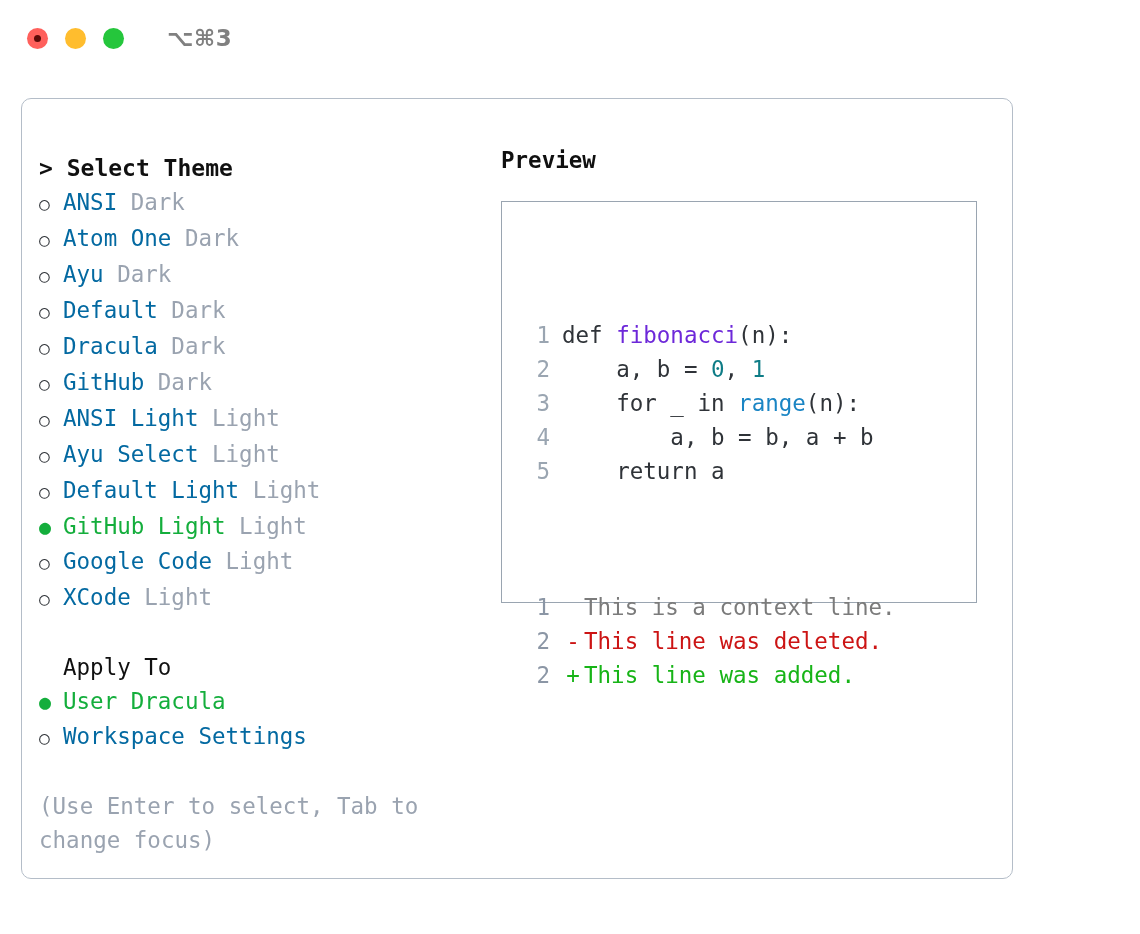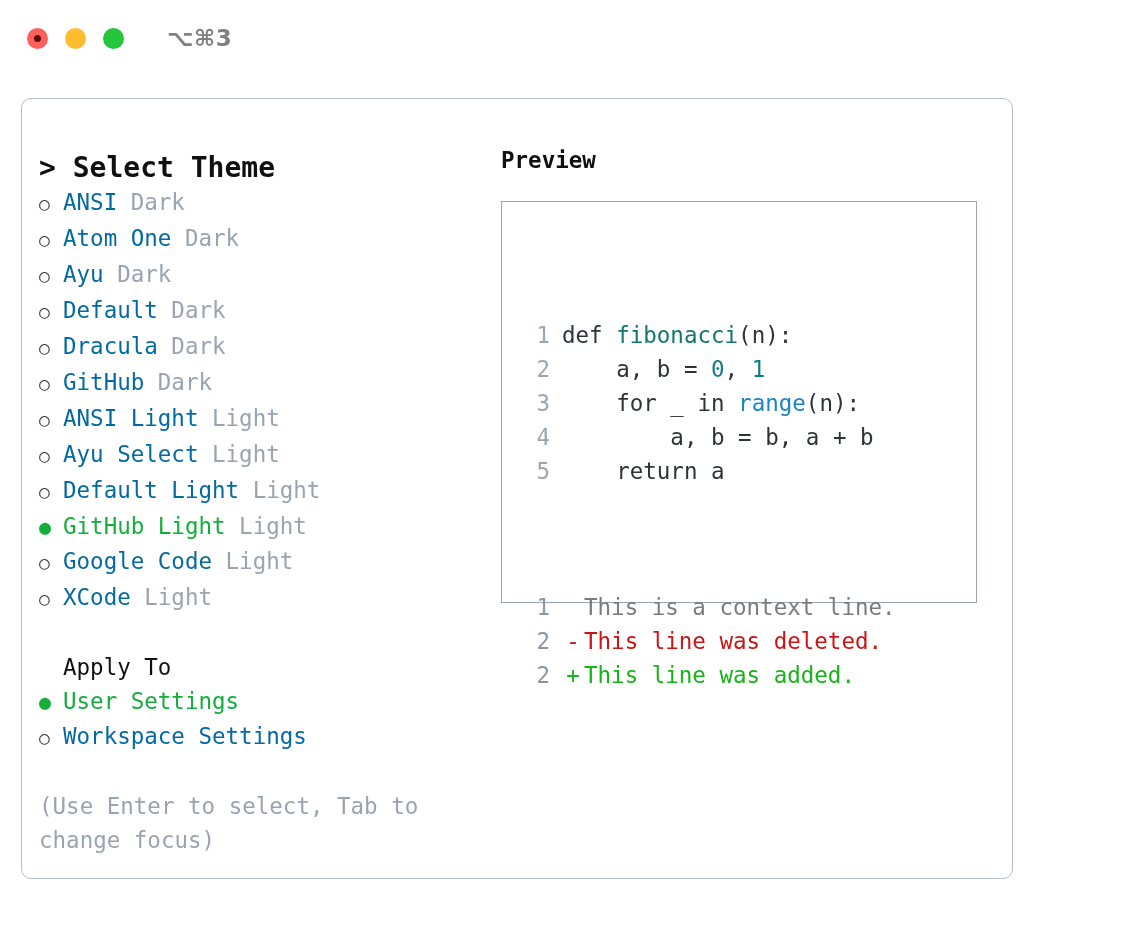--- a/index.html
+++ b/index.html
@@ -91,21 +91,21 @@
 
   
   .left-col {
     position: absolute;
     left: 17px;
     top: 52px;
     width: 450px;
   }
 
   .heading {
-    font-size: 28px;
+    font-size: 23px;
     font-weight: bold;
     color: #101010;
     line-height: 34px;
     white-space: pre;
   }
 
   .opt-list { margin: 0; padding: 0; }
 
   .opt {
     display: flex;
@@ -177,21 +177,21 @@
   }
   .code-line { display: flex; align-items: baseline; white-space: pre; }
   .lineno {
     color: #9aa5b1;
     width: 28px;
     flex: 0 0 28px;
     text-align: right;
     margin-right: 12px;
   }
   .tok-plain { color: #2f3338; }
-  .tok-func  { color: #0f766e; }
+  .tok-func  { color: #6d28d9; }
   .tok-num   { color: #0e7c86; }
   .tok-builtin { color: #1a85c4; }
 
   .diff { margin-top: 34px; }
   .diff-line { display: flex; align-items: baseline; white-space: pre; }
   .diff-no {
     color: #8b96a5;
     width: 28px;
     flex: 0 0 28px;
     text-align: right;
@@ -239,21 +239,21 @@
             <div class="opt"><span class="opt-marker">○</span><span class="opt-label">Default Light</span><span class="opt-suffix"> Light</span></div>
             <div class="opt selected"><span class="opt-marker">●</span><span class="opt-label">GitHub Light</span><span class="opt-suffix"> Light</span></div>
             <div class="opt"><span class="opt-marker">○</span><span class="opt-label">Google Code</span><span class="opt-suffix"> Light</span></div>
             <div class="opt"><span class="opt-marker">○</span><span class="opt-label">XCode</span><span class="opt-suffix"> Light</span></div>
           </div>
 
         <div class="spacer-12"></div>
 
         <div class="section-head">Apply To</div>
         <div class="opt-list" id="apply-options">
-            <div class="opt selected"><span class="opt-marker">●</span><span class="opt-label">User Settings</span></div>
+            <div class="opt selected"><span class="opt-marker">●</span><span class="opt-label">User Dracula</span></div>
             <div class="opt"><span class="opt-marker">○</span><span class="opt-label">Workspace Settings</span></div>
           </div>
 
         <div class="hint">(Use Enter to select, Tab to change focus)</div>
       </div>
 
       <div class="right-col">
         <div class="preview-title">Preview</div>
 
         <div class="preview-box">

